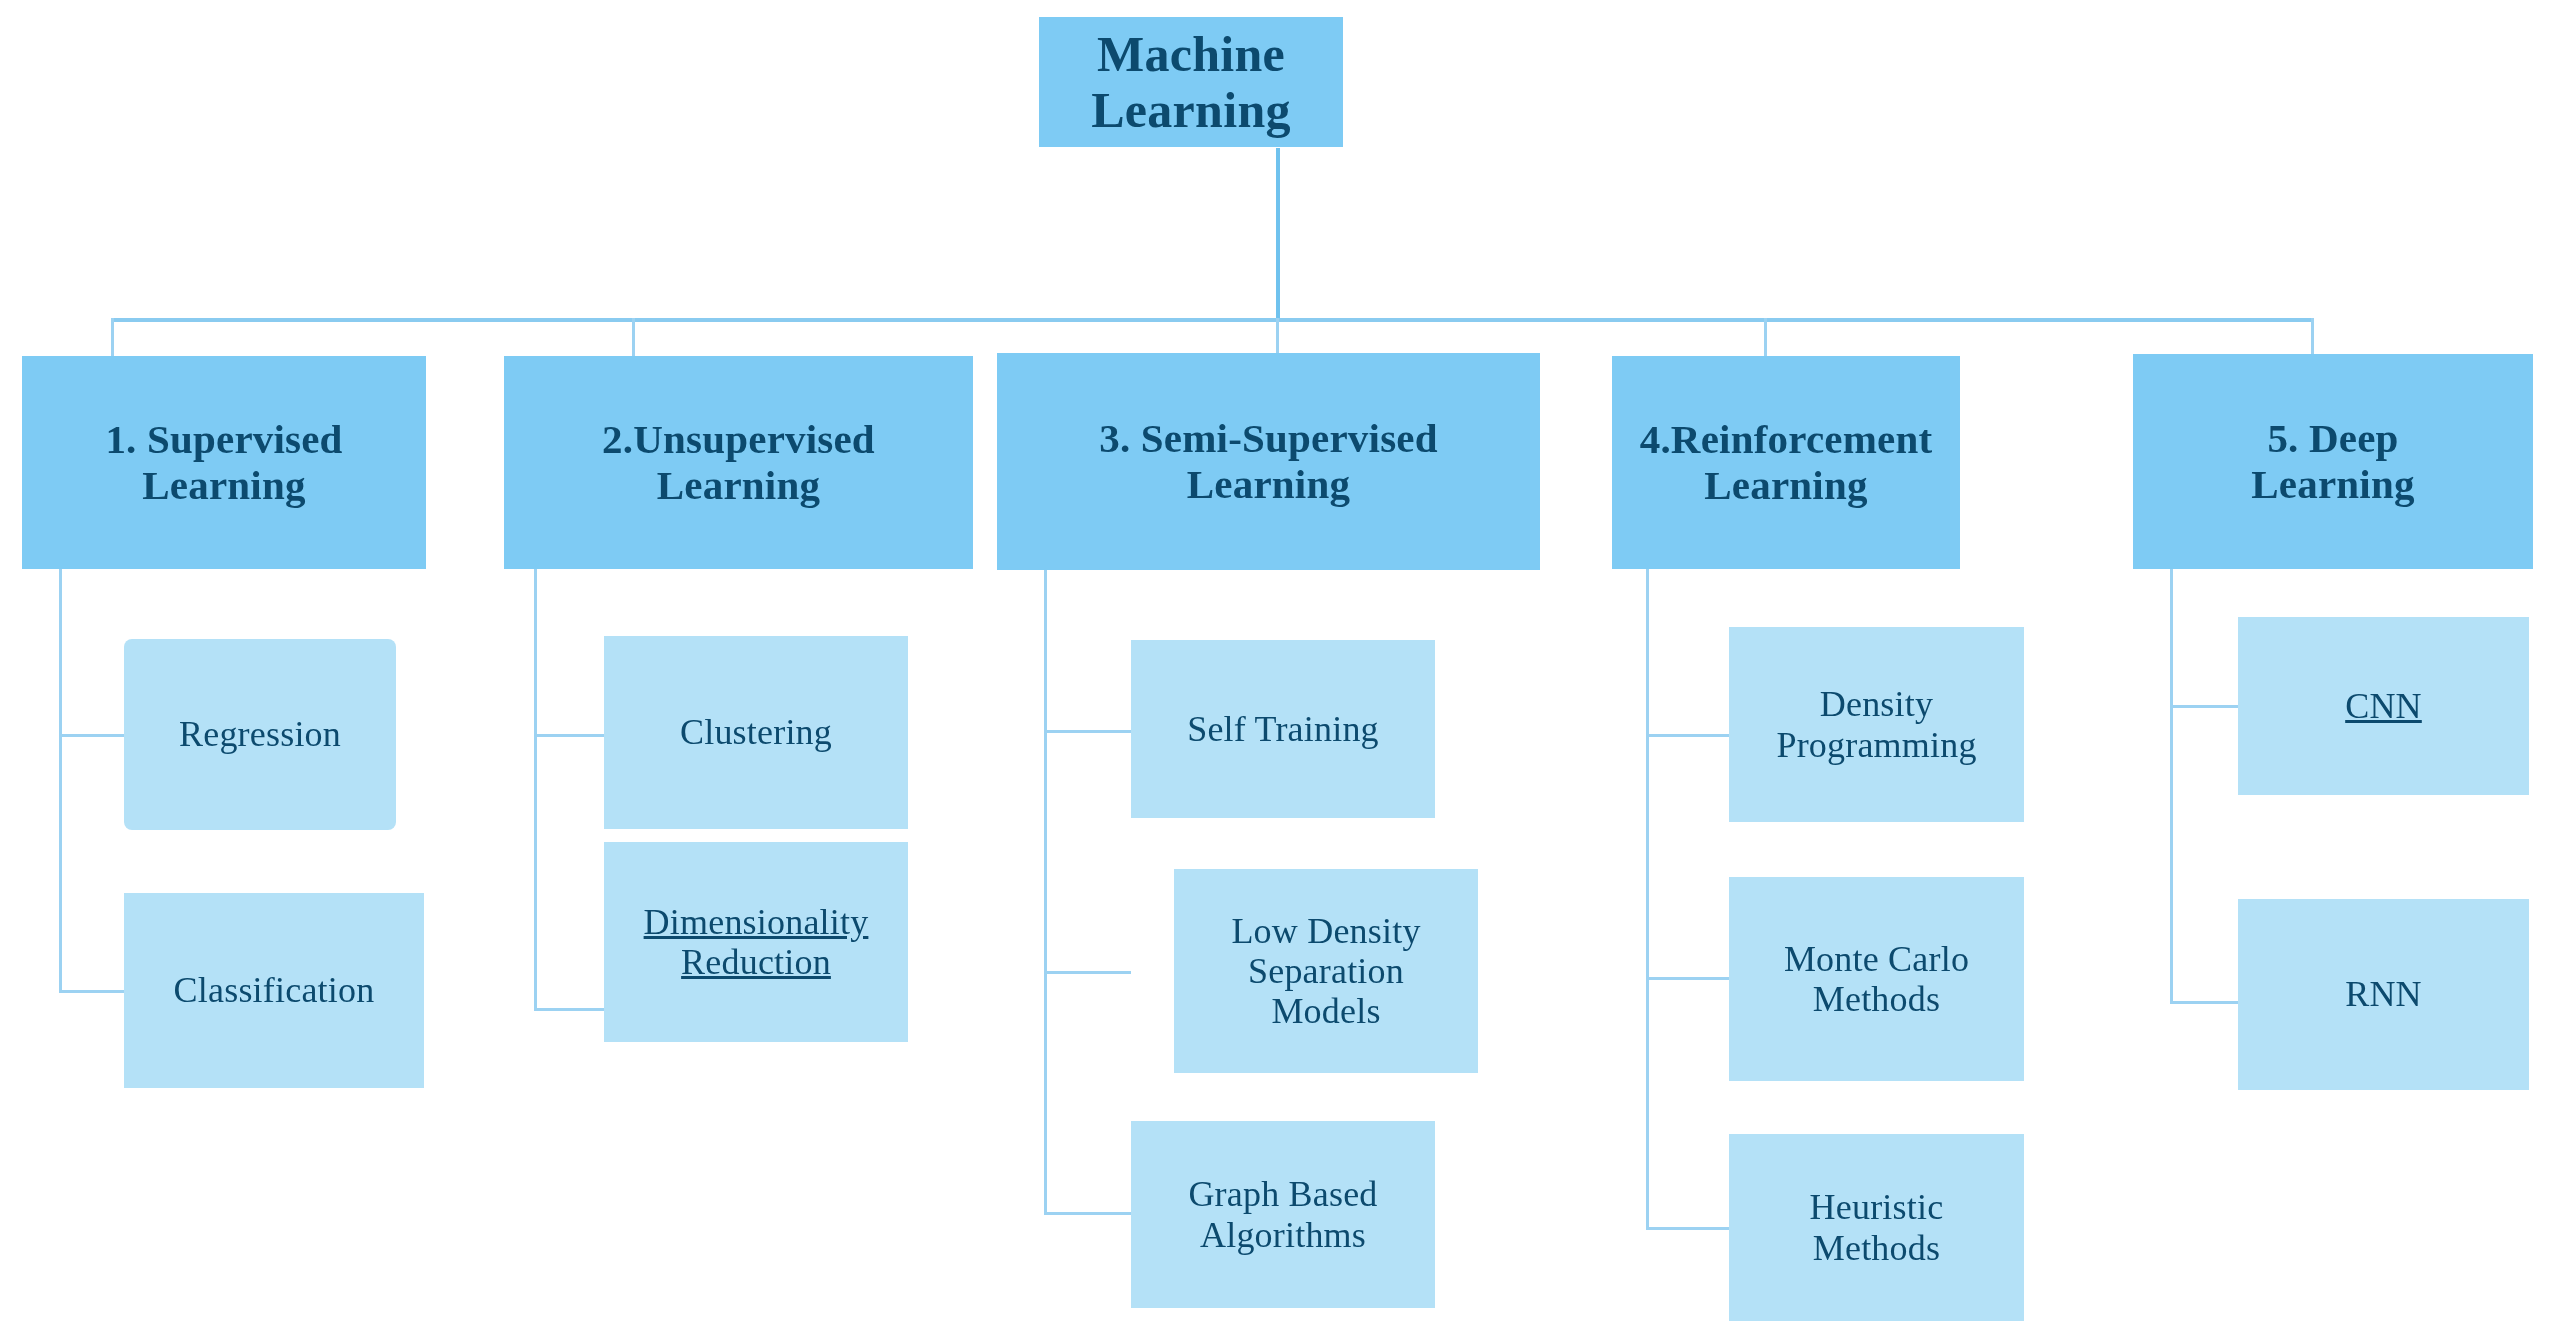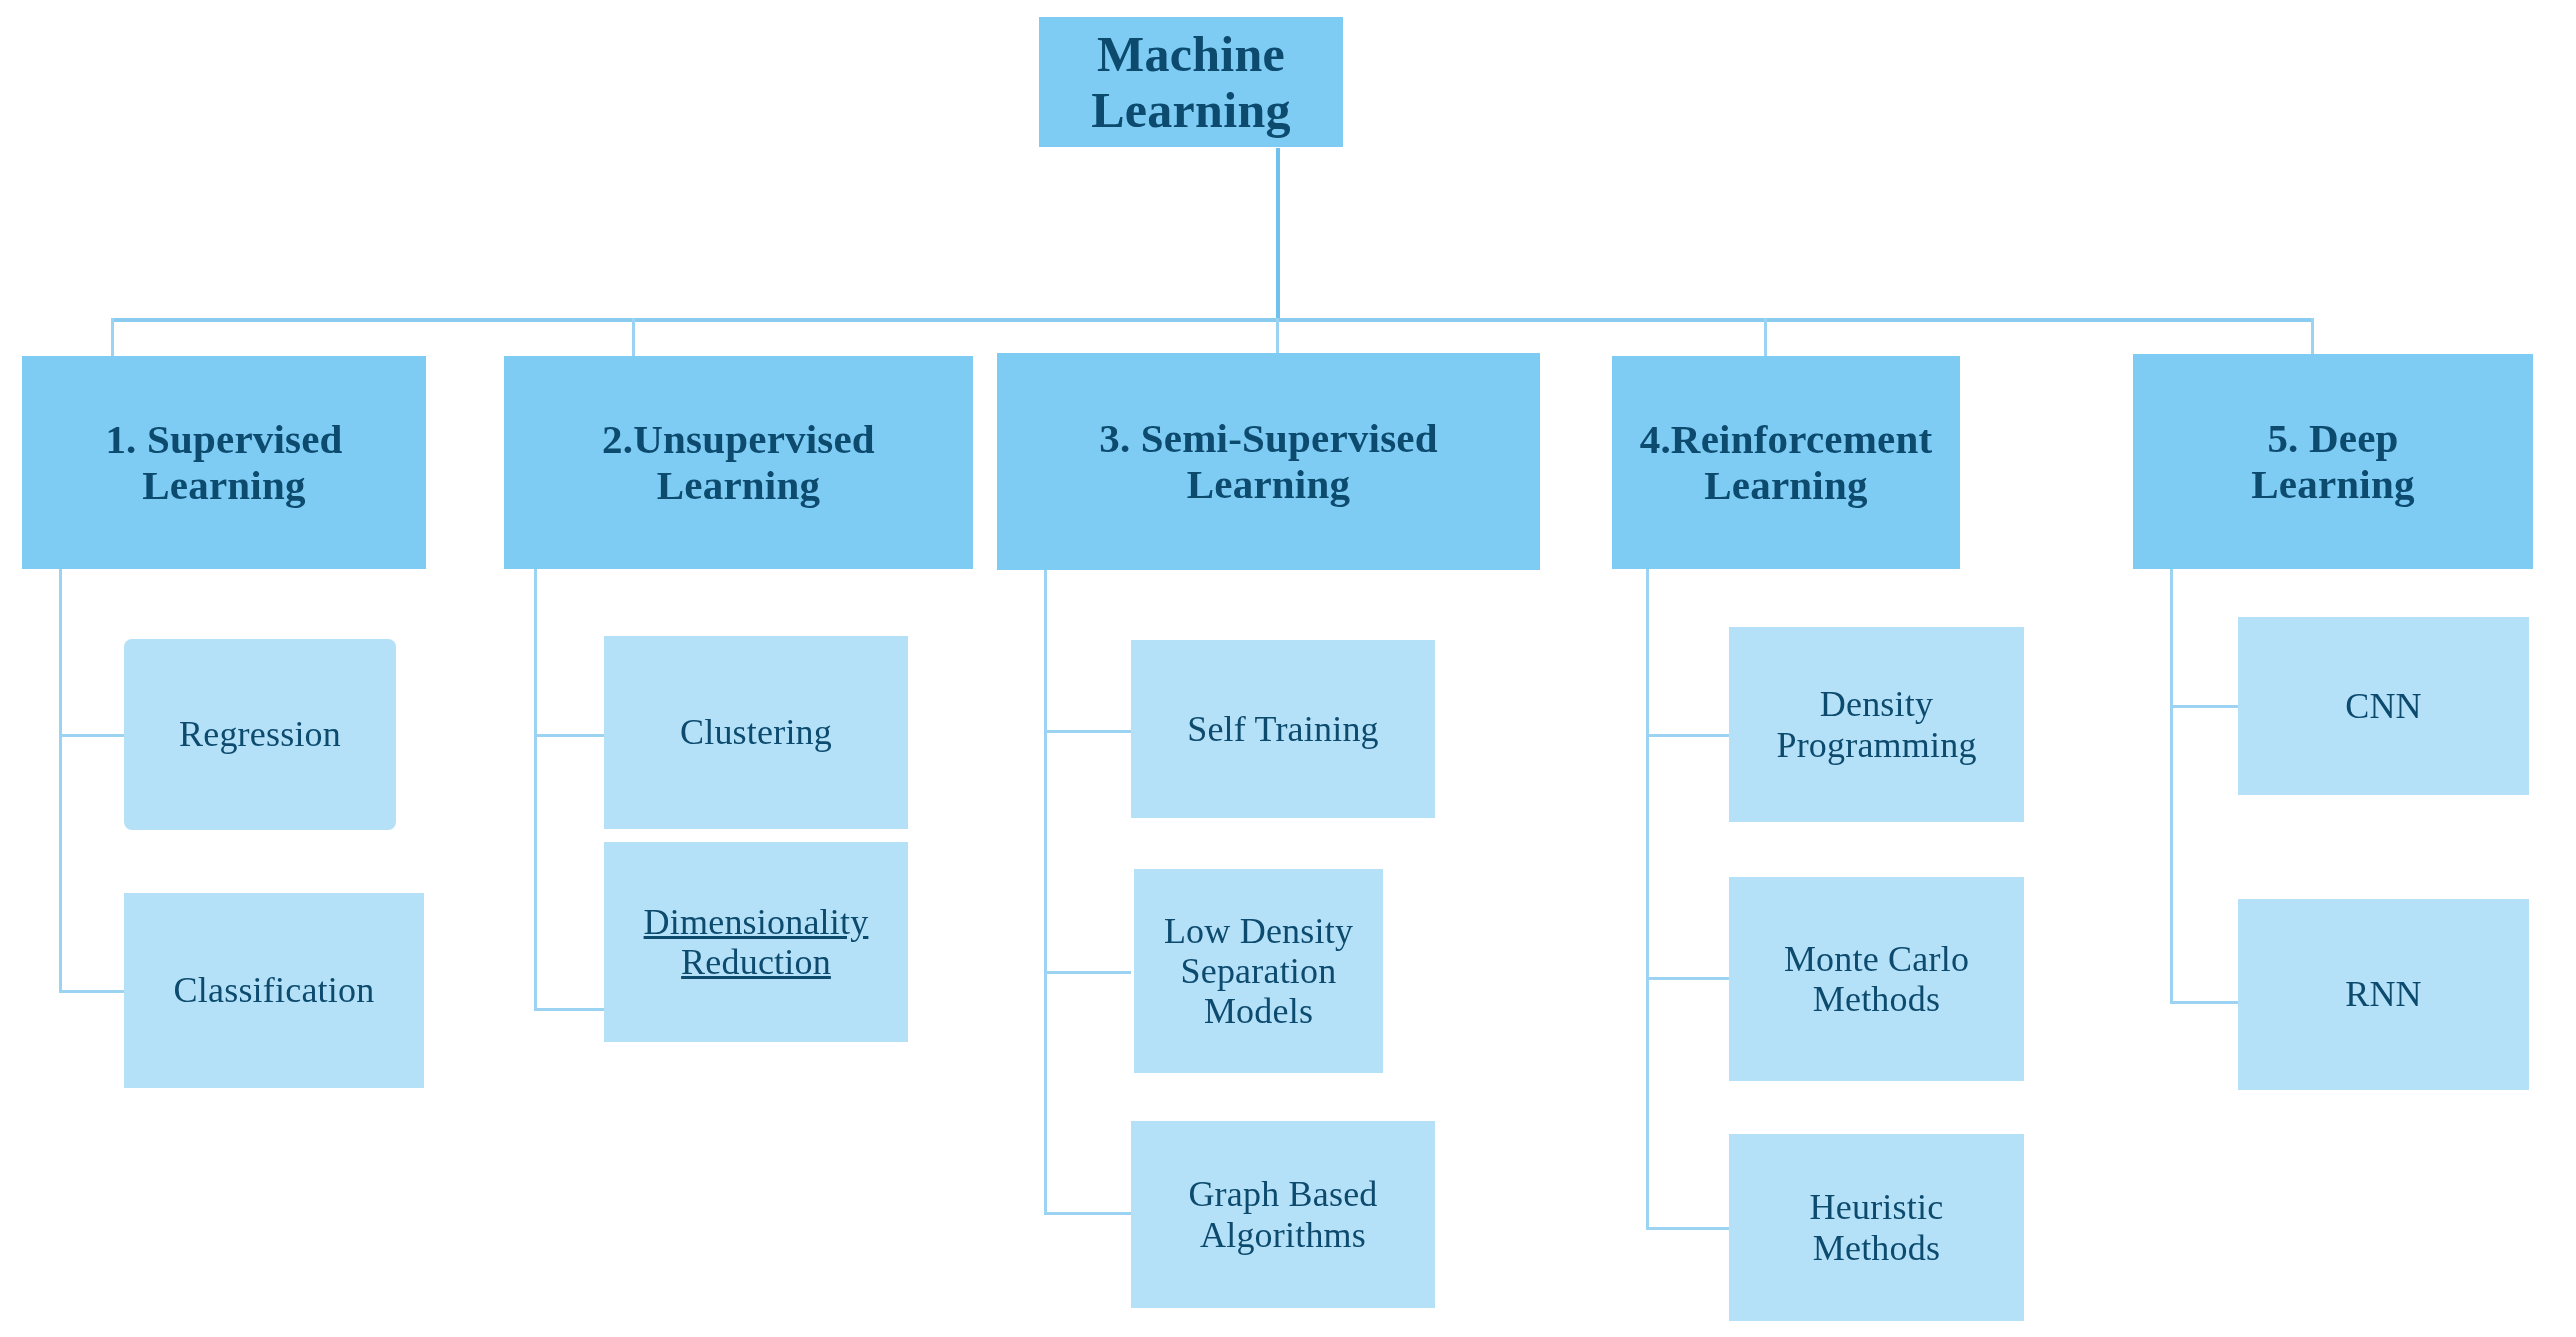--- a/index.html
+++ b/index.html
@@ -103,21 +103,21 @@
 
   <div class="node cat" style="left:997px; top:353px; width:543px; height:217px;">3. Semi-Supervised
 Learning</div>
 
   <div class="conn v" style="left:1044px; top:570px; height:645px;"></div>
   <div class="conn h" style="left:1044px; top:730px; width:87px;"></div>
   <div class="conn h" style="left:1044px; top:971px; width:87px;"></div>
   <div class="conn h" style="left:1044px; top:1212px; width:87px;"></div>
 
   <div class="node leaf" style="left:1131px; top:640px; width:304px; height:178px;">Self Training</div>
-  <div class="node leaf" style="left:1134px; top:869px; width:249px; height:204px;">Low Density
+  <div class="node leaf" style="left:1174px; top:869px; width:304px; height:204px;">Low Density
 Separation
 Models</div>
   <div class="node leaf" style="left:1131px; top:1121px; width:304px; height:187px;">Graph Based
 Algorithms</div>
 
   <div class="node cat" style="left:1612px; top:356px; width:348px; height:213px;">4.Reinforcement
 Learning</div>
 
   <div class="conn v" style="left:1646px; top:569px; height:660px;"></div>
   <div class="conn h" style="left:1646px; top:734px; width:83px;"></div>
@@ -131,17 +131,17 @@
   <div class="node leaf" style="left:1729px; top:1134px; width:295px; height:187px;">Heuristic
 Methods</div>
 
   <div class="node cat" style="left:2133px; top:354px; width:400px; height:215px;">5. Deep
 Learning</div>
 
   <div class="conn v" style="left:2170px; top:569px; height:434px;"></div>
   <div class="conn h" style="left:2170px; top:705px; width:68px;"></div>
   <div class="conn h" style="left:2170px; top:1001px; width:68px;"></div>
 
-  <div class="node leaf" style="left:2238px; top:617px; width:291px; height:178px;">CNN</div>
+  <div class="node leaf" style="left:2238px; top:617px; width:291px; height:178px;text-decoration:underline;">CNN</div>
   <div class="node leaf" style="left:2238px; top:899px; width:291px; height:191px;">RNN</div>
 
 </div>
 
 
 </body></html>

